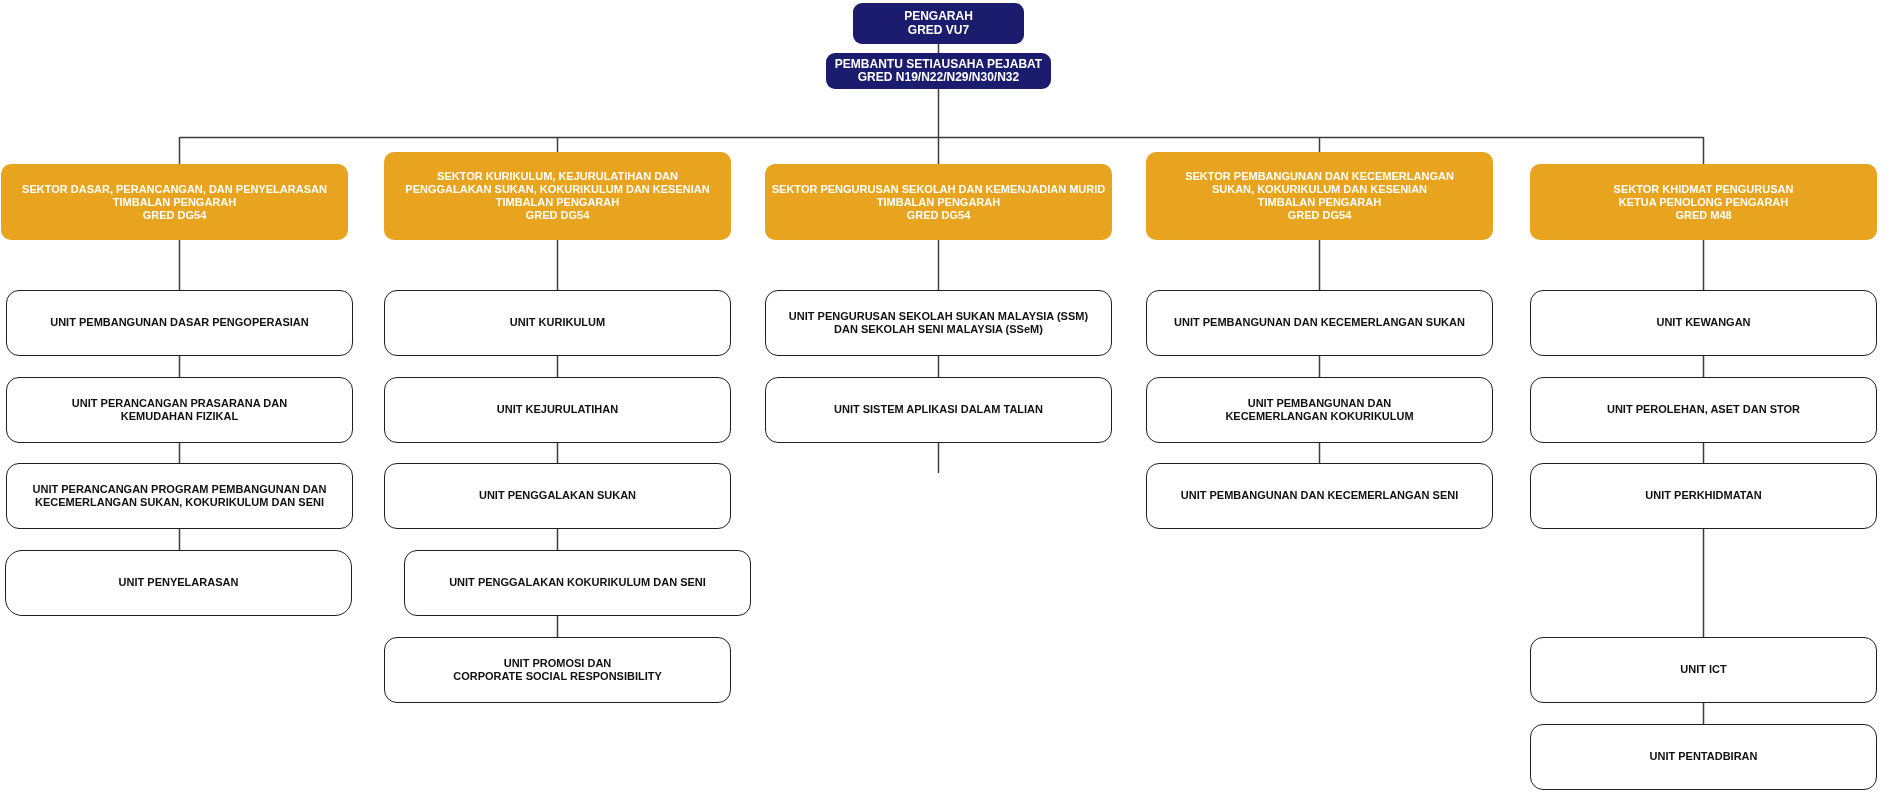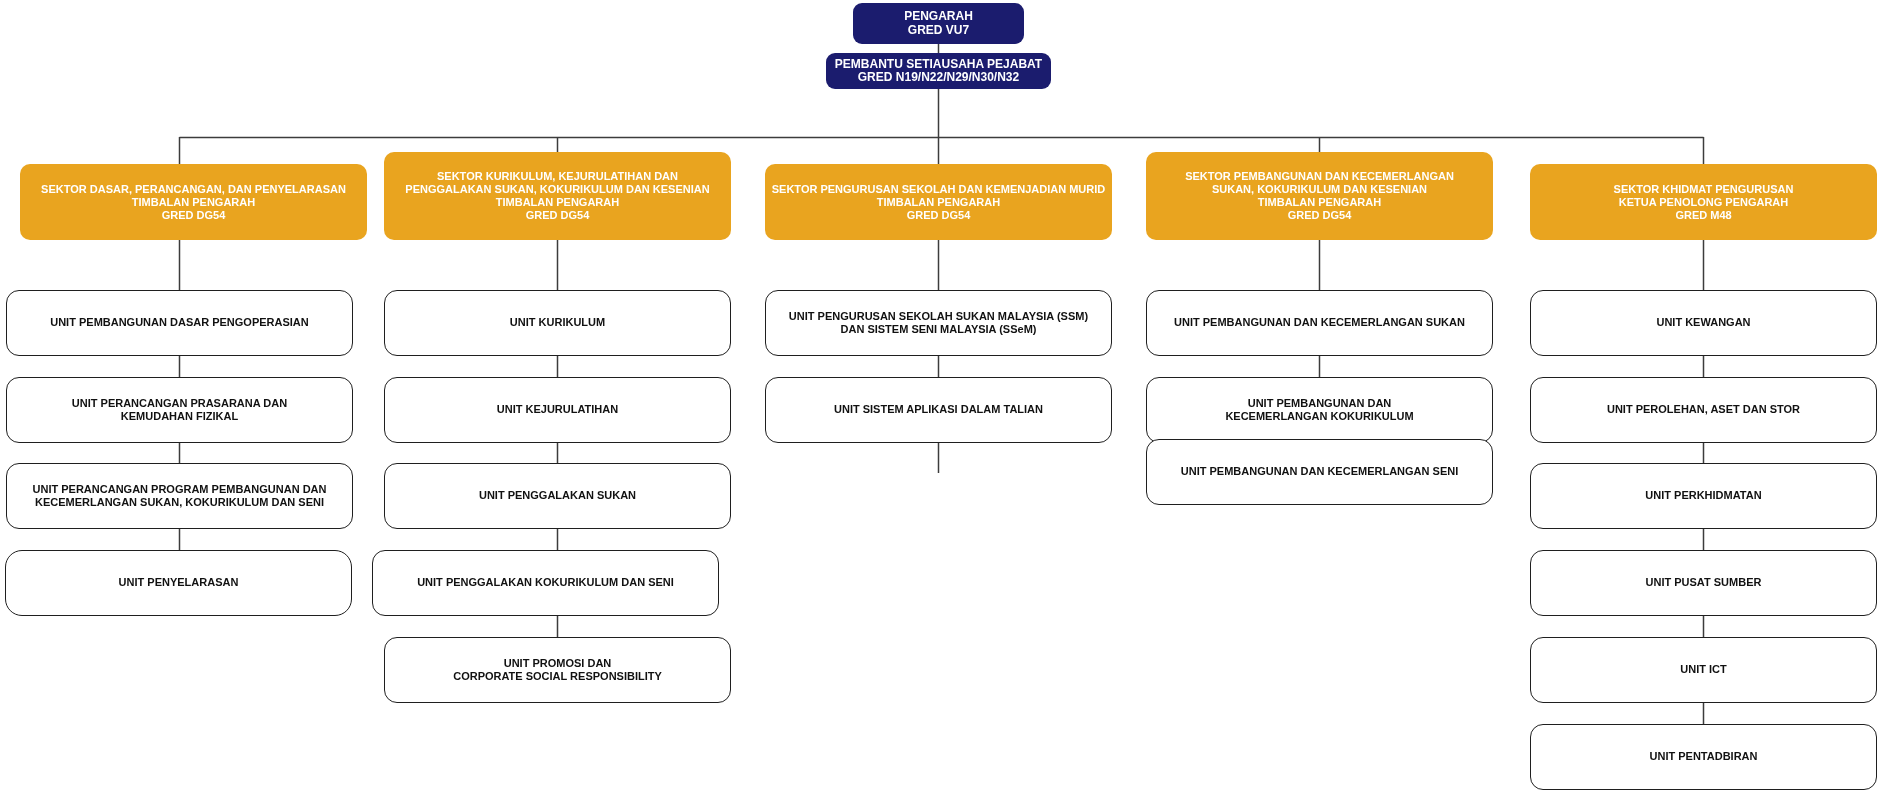--- a/index.html
+++ b/index.html
@@ -56,21 +56,21 @@
 
   <div class="box navy-box" style="left:853px;top:3px;width:171px;height:41px;">
     <div class="ln">PENGARAH</div>
     <div class="ln">GRED VU7</div>
   </div>
   <div class="box navy-box" style="left:826px;top:53px;width:225px;height:36px;">
     <div class="ln">PEMBANTU SETIAUSAHA PEJABAT</div>
     <div class="ln">GRED N19/N22/N29/N30/N32</div>
   </div>
 
-  <div class="box sector" style="left:20px;top:164px;height:76px;">
+  <div class="box sector" style="left:1px;top:164px;height:76px;">
     <div class="ln">SEKTOR DASAR, PERANCANGAN, DAN PENYELARASAN</div>
 
     <div class="ln">TIMBALAN PENGARAH</div>
     <div class="ln">GRED DG54</div>
   </div>
   <div class="box sector" style="left:384px;top:152px;height:88px;">
     <div class="ln">SEKTOR KURIKULUM, KEJURULATIHAN DAN</div>
     <div class="ln">PENGGALAKAN SUKAN, KOKURIKULUM DAN KESENIAN</div>
     <div class="ln">TIMBALAN PENGARAH</div>
     <div class="ln">GRED DG54</div>
@@ -111,59 +111,56 @@
 
   <div class="box unit" style="left:384px;top:290px;">
     <div class="ln">UNIT KURIKULUM</div>
   </div>
   <div class="box unit" style="left:384px;top:377px;">
     <div class="ln">UNIT KEJURULATIHAN</div>
   </div>
   <div class="box unit" style="left:384px;top:463px;">
     <div class="ln">UNIT PENGGALAKAN SUKAN</div>
   </div>
-  <div class="box unit" style="left:372px;top:550px;">
+  <div class="box unit" style="left:404px;top:550px;">
     <div class="ln">UNIT PENGGALAKAN KOKURIKULUM DAN SENI</div>
   </div>
   <div class="box unit" style="left:384px;top:637px;">
     <div class="ln">UNIT PROMOSI DAN</div>
     <div class="ln">CORPORATE SOCIAL RESPONSIBILITY</div>
   </div>
 
   <div class="box unit" style="left:765px;top:290px;">
     <div class="ln">UNIT PENGURUSAN SEKOLAH SUKAN MALAYSIA (SSM)</div>
-    <div class="ln">DAN SISTEM SENI MALAYSIA (SSeM)</div>
+    <div class="ln">DAN SEKOLAH SENI MALAYSIA (SSeM)</div>
   </div>
   <div class="box unit" style="left:765px;top:377px;border-radius:13px;">
     <div class="ln">UNIT SISTEM APLIKASI DALAM TALIAN</div>
   </div>
 
   <div class="box unit" style="left:1146px;top:290px;">
     <div class="ln">UNIT PEMBANGUNAN DAN KECEMERLANGAN SUKAN</div>
   </div>
   <div class="box unit" style="left:1146px;top:377px;">
     <div class="ln">UNIT PEMBANGUNAN DAN</div>
     <div class="ln">KECEMERLANGAN KOKURIKULUM</div>
   </div>
-  <div class="box unit" style="left:1146px;top:439px;">
+  <div class="box unit" style="left:1146px;top:463px;">
     <div class="ln">UNIT PEMBANGUNAN DAN KECEMERLANGAN SENI</div>
   </div>
 
   <div class="box unit" style="left:1530px;top:290px;">
     <div class="ln">UNIT KEWANGAN</div>
   </div>
   <div class="box unit" style="left:1530px;top:377px;">
     <div class="ln">UNIT PEROLEHAN, ASET DAN STOR</div>
   </div>
   <div class="box unit" style="left:1530px;top:463px;">
     <div class="ln">UNIT PERKHIDMATAN</div>
   </div>
-  <div class="box unit" style="left:1530px;top:550px;">
-    <div class="ln">UNIT PUSAT SUMBER</div>
-  </div>
   <div class="box unit" style="left:1530px;top:637px;">
     <div class="ln">UNIT ICT</div>
   </div>
   <div class="box unit" style="left:1530px;top:724px;">
     <div class="ln">UNIT PENTADBIRAN</div>
   </div>
 
 </div>
 
 </body></html>

